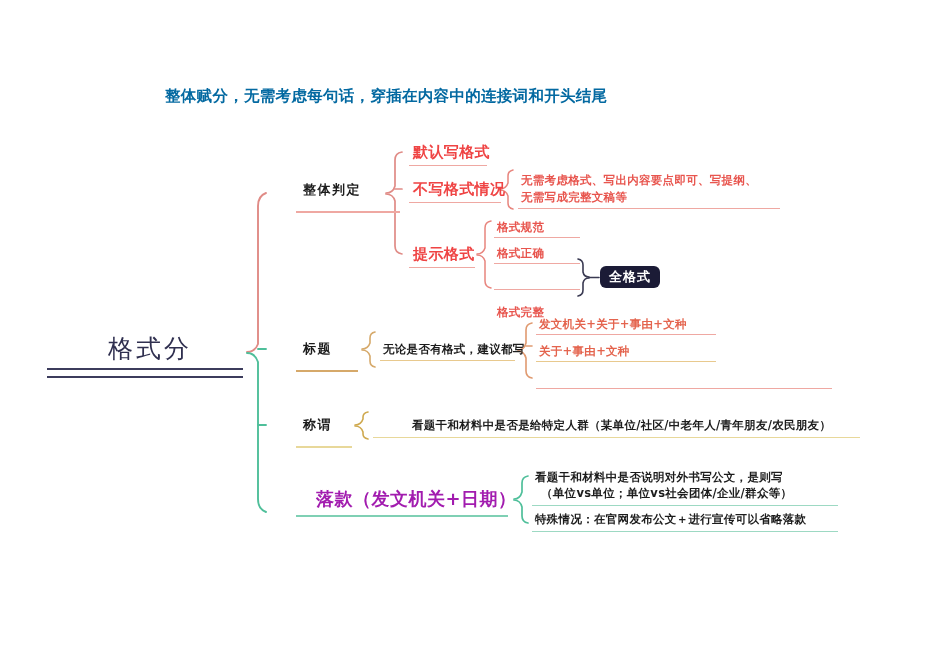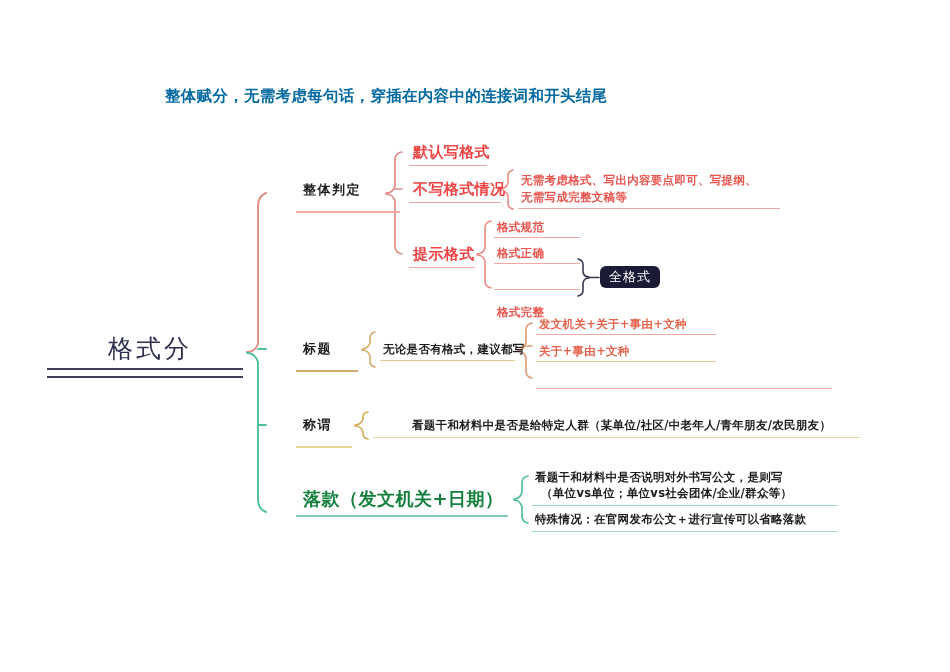--- a/index.html
+++ b/index.html
@@ -56,23 +56,24 @@
   .l1 {
     font-size: 13px;
     font-weight: bold;
     color: #1c1c1c;
     letter-spacing: 1.5px;
     white-space: nowrap;
   }
   .l1-big {
     font-size: 18px;
     font-weight: bold;
-    color: #15803d;
+    color: #a21caf;
     letter-spacing: 0.5px;
     white-space: nowrap;
+    margin-left: 13px;
   }
   .rule { height: 0; border-top-style: solid; }
 
   
   .l2 {
     font-size: 15px;
     font-weight: bold;
     color: #ef4444;
     letter-spacing: 0.4px;
     white-space: nowrap;
@@ -87,21 +88,21 @@
   }
   .leaf.red   { color: #e8554e; }
   .leaf.orange{ color: #e4644e; }
   .leaf.dark  { color: #1c1c1c; }
 
   
   .badge {
     background: #1b1b36;
     color: #ffffff;
     font-size: 13px;
-    font-weight: normal;
+    font-weight: bold;
     letter-spacing: 1px;
     border-radius: 6px;
     padding: 4px 9px 5px 9px;
     white-space: nowrap;
     line-height: 1;
   }
   svg { overflow: visible; }
 </style>
 </head>
 <body>

